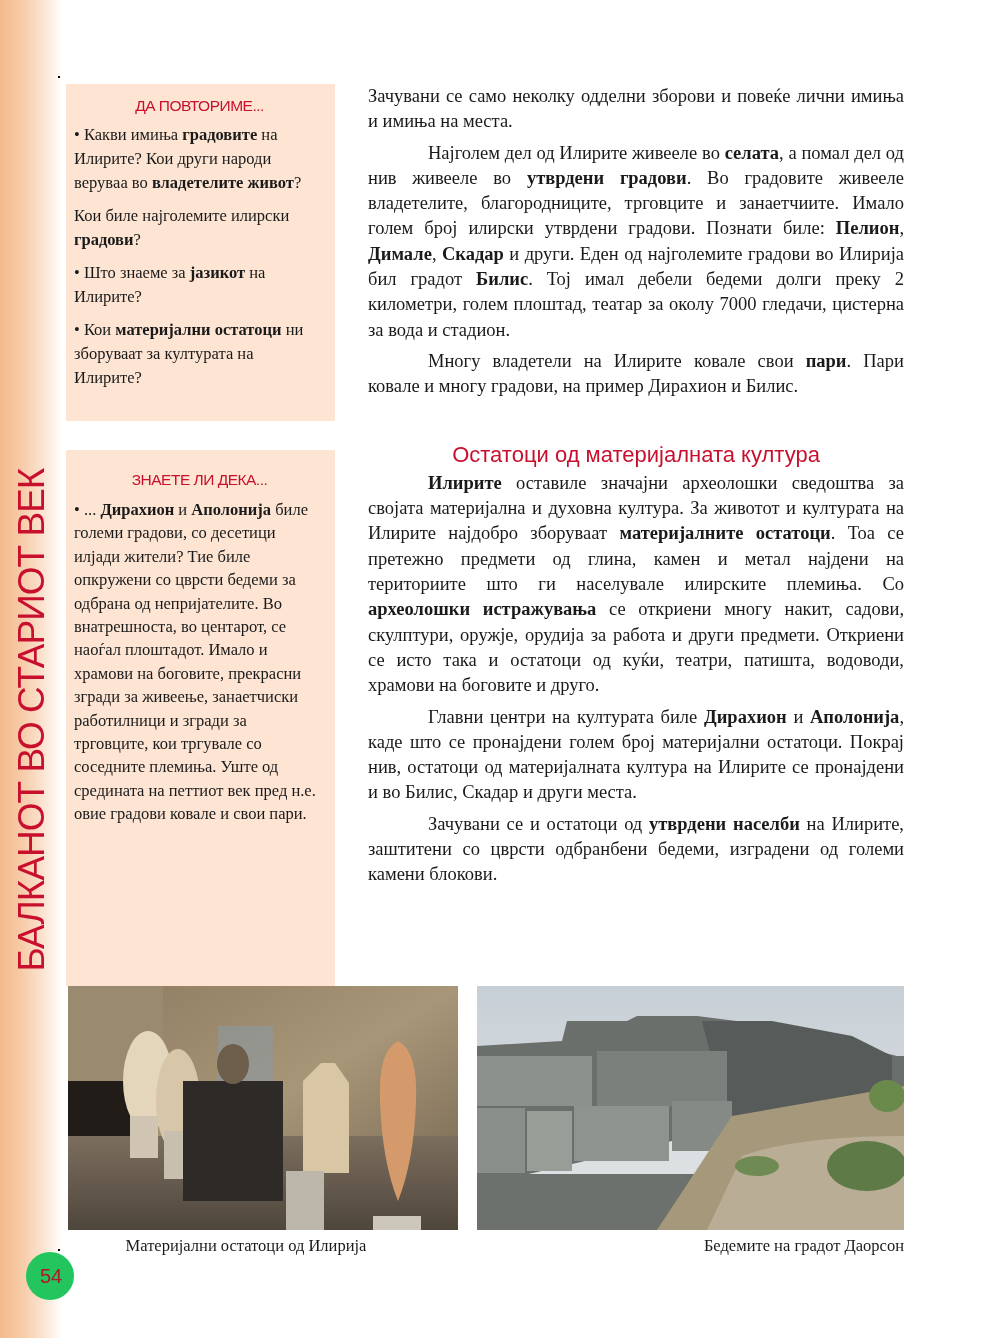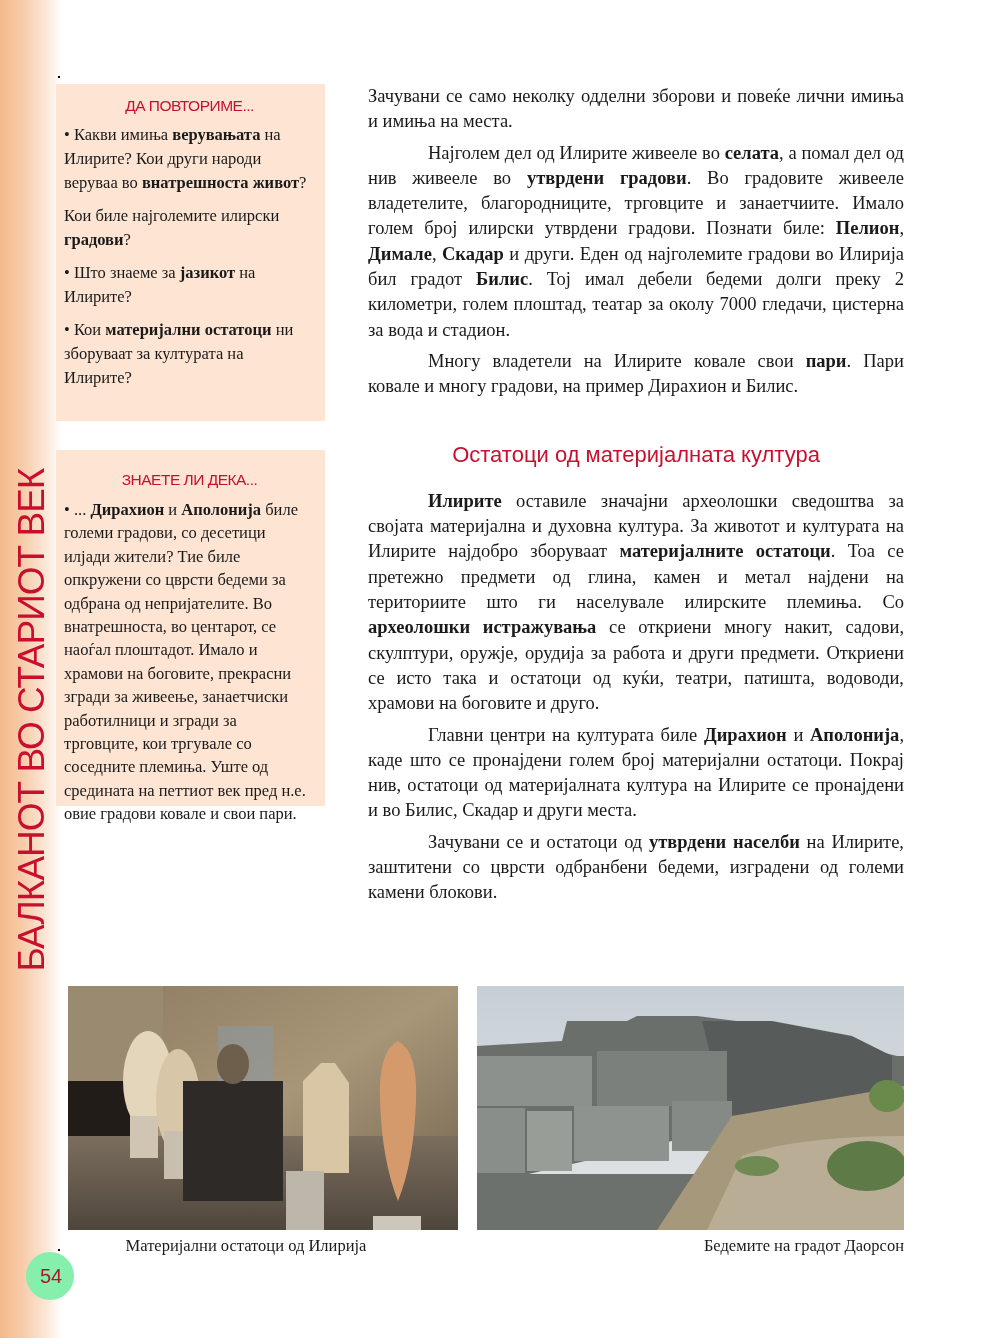--- a/index.html
+++ b/index.html
@@ -18,48 +18,48 @@
     display: flex; align-items: center; justify-content: center;
   }
   .side-title span {
     display: block; transform: rotate(-90deg); white-space: nowrap;
     font-family: "Liberation Sans", "DejaVu Sans", sans-serif;
     font-size: 37px; color: #c8102e; letter-spacing: -1px; font-weight: normal;
   }
   .dot { position: absolute; width: 2px; height: 2px; background: #000; }
   .page-num {
     position: absolute; left: 26px; top: 1252px; width: 48px; height: 48px;
-    border-radius: 50%; background: #86efac;
+    border-radius: 50%; background: #22c55e;
     display: flex; align-items: center; justify-content: flex-start; padding-left: 14px; box-sizing: border-box;
     font-family: "Liberation Sans", "DejaVu Sans", sans-serif; font-size: 20px; color: #b0182a;
   }
   .box {
-    position: absolute; left: 56px; width: 269px; box-sizing: border-box;
+    position: absolute; left: 66px; width: 269px; box-sizing: border-box;
     background: #fde4d3; padding: 10px 10px 10px 8px;
     font-size: 16.5px; line-height: 24px;
   }
   .box-1 { top: 84px; height: 337px; }
-  .box-2 { top: 450px; height: 356px; }
+  .box-2 { top: 450px; height: 536px; }
   .box-title {
     text-align: center; font-family: "Liberation Sans", "DejaVu Sans", sans-serif;
     font-size: 15.5px; color: #c8102e; margin: 0 0 5px 0; letter-spacing: -0.5px;
   }
   .box-2 .box-title { margin: 8px 0 6px 0; }
   .box p { margin: 0 0 9px 0; }
   .box-2 p { line-height: 23.4px; }
   b, strong { font-weight: bold; }
   .main {
     position: absolute; left: 368px; top: 84px; width: 536px;
     font-size: 18.5px; line-height: 25.3px; text-align: justify;
   }
   .main p { margin: 0 0 6px 0; text-indent: 0; }
   .main p.indent { text-indent: 60px; }
   .section-heading {
     font-family: "Liberation Sans", "DejaVu Sans", sans-serif;
-    color: #c8102e; font-size: 22px; text-align: center; margin: 42px 0 22px 0;
+    color: #c8102e; font-size: 22px; text-align: center; margin: 42px 0 4px 0;
     text-indent: 0 !important; font-weight: normal;
   }
   .photo {
     position: absolute; top: 986px; height: 244px; overflow: hidden;
   }
   .photo-1 { left: 68px; width: 390px; background: #6e5f4c; }
   .photo-2 { left: 477px; width: 427px; background: #8a8e8a; }
   .caption {
     position: absolute; top: 1236px; font-size: 16.5px; text-align: center;
   }
@@ -72,21 +72,21 @@
 <div class="side-band"></div>
 <div class="side-title">
   <span>БАЛКАНОТ ВО СТАРИОТ ВЕК</span>
 </div>
 <div class="dot" style="left:58px; top:76px;"></div>
 <div class="dot" style="left:58px; top:1249px;"></div>
 
 <div class="box box-1">
   <div class="box-title">ДА ПОВТОРИМЕ...</div>
   <div>
-      <p><span>• Какви имиња </span><b>верувањата</b><span> на Илирите? Кои други народи верувaa во </span><b>внатрешноста живот</b><span>?</span></p>
+      <p><span>• Какви имиња </span><b>градовите</b><span> на Илирите? Кои други народи верувaa во </span><b>владетелите живот</b><span>?</span></p>
       <p><span>Кои биле најголемите илирски </span><b>градови</b><span>?</span></p>
       <p><span>• Што знаеме за </span><b>јазикот</b><span> на Илирите?</span></p>
       <p><span>• Кои </span><b>материјални остатоци</b><span> ни зборуваат за културата на Илирите?</span></p>
     </div>
 </div>
 
 <div class="box box-2">
   <div class="box-title">ЗНАЕТЕ ЛИ ДЕКА...</div>
   <div>
       <p><span>• ... </span><b>Дирахион</b><span> и </span><b>Аполонија</b><span> биле големи градови, со десетици илјади жители? Тие биле опкружени со цврсти бедеми за одбрана од непријателите. Во внатрешноста, во центарот, се наоѓал плоштадот. Имало и храмови на боговите, прекрасни згради за живеење, занаетчиски работилници и згради за трговците, кои тргувале со соседните племиња. Уште од средината на петтиот век пред н.е. овие градови ковале и свои пари.</span></p>

